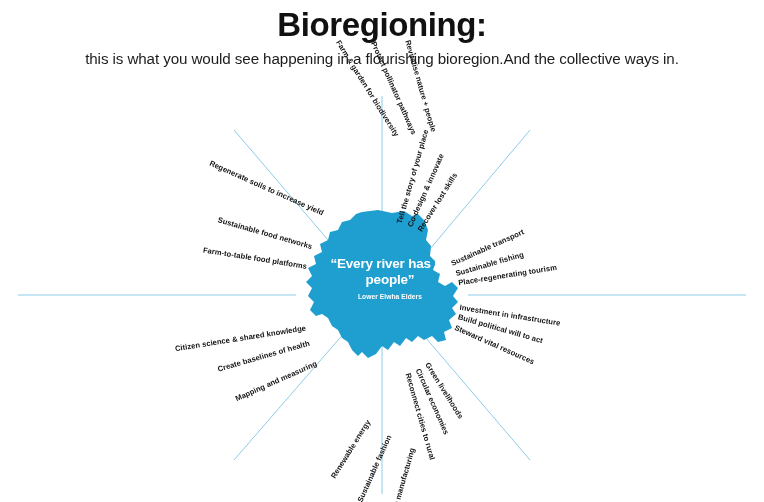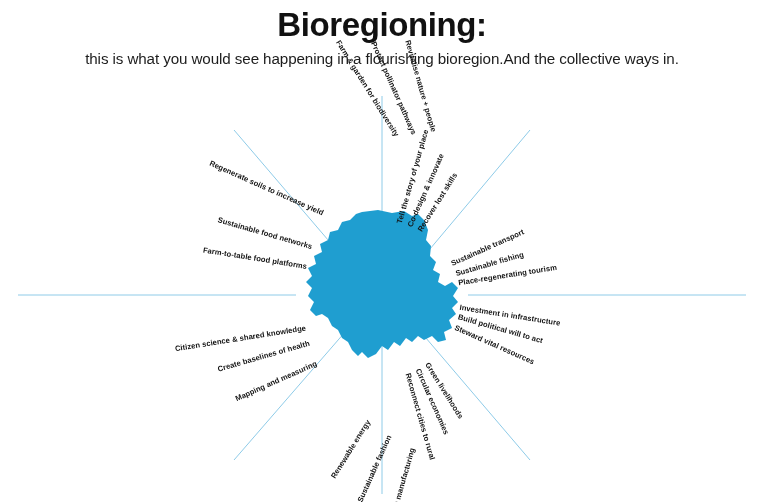--- a/index.html
+++ b/index.html
@@ -138,20 +138,24 @@
       L 100 138 L 94 134 L 88 142 L 82 138 L 76 146
       L 68 150 L 62 144 L 58 148 L 52 142 L 48 134
       L 42 130 L 38 122 L 32 118 L 28 110 L 22 106
       L 16 108 L 10 102 L 14 94 L 8 88 L 12 80
       L 6 74 L 12 68 L 8 60 L 16 56 L 14 48
       L 22 44 L 20 36 L 28 32 L 30 24 L 38 22
       L 42 14 L 50 12 L 56 6 Z
     "></path>
   </svg>
 
+  <div id="center-quote">
+    <div class="q">“Every river has its people”</div>
+    <div class="attrib">Lower Elwha Elders</div>
+  </div>
 
   <div id="labels-layer">
       <div class="spoke-label">
         <span style="transform: translate(21.5px, -74.98px) rotate(-74deg) translate(0px, -50%); transform-origin: 0% 50%;">Tell the story of your place</span>
       </div>
       <div class="spoke-label">
         <span style="transform: translate(31.73px, -71.26px) rotate(-66deg) translate(0px, -50%); transform-origin: 0% 50%;">Co-design &amp; innovate</span>
       </div>
       <div class="spoke-label">
         <span style="transform: translate(41.33px, -66.15px) rotate(-58deg) translate(0px, -50%); transform-origin: 0% 50%;">Recover lost skills</span>

